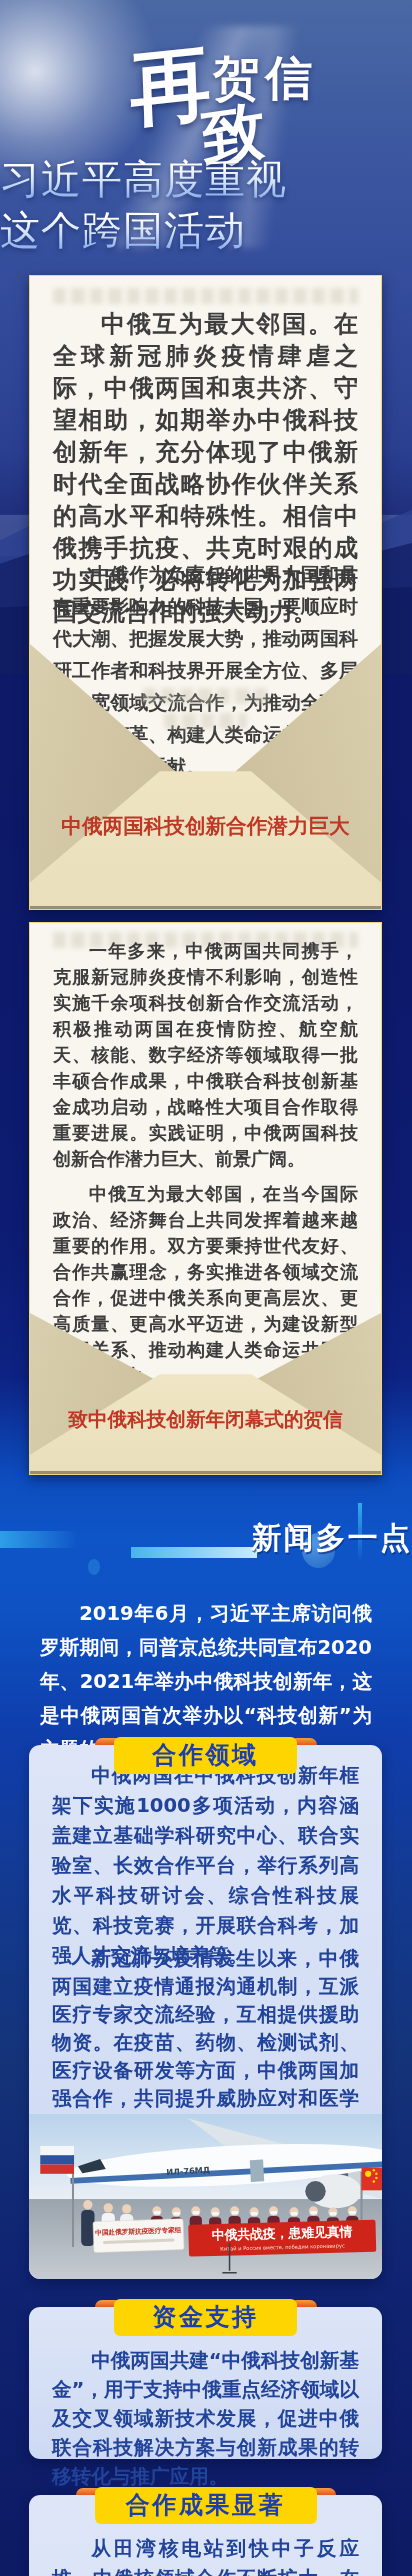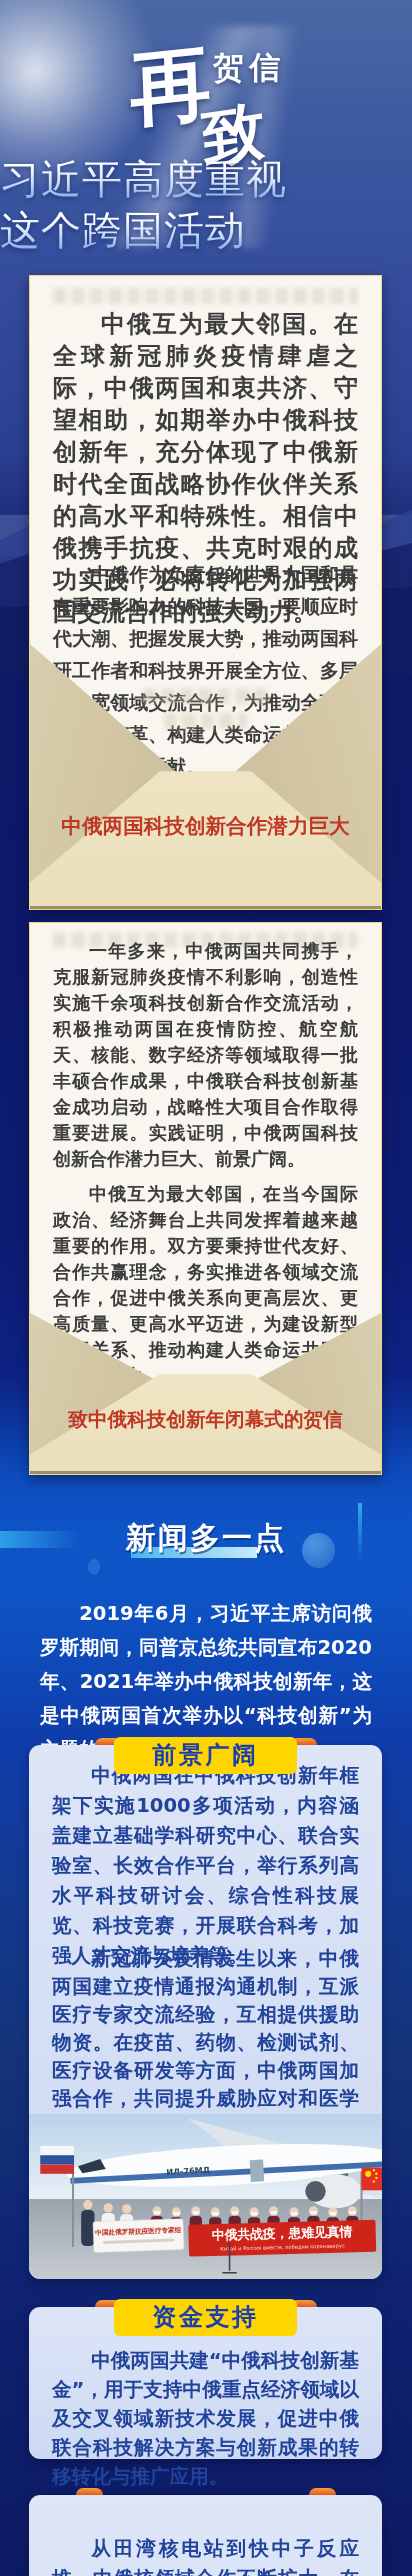--- a/index.html
+++ b/index.html
@@ -18,21 +18,21 @@
   .sun{position:absolute; left:-67px; top:-31px; width:227px; height:227px;
     background:radial-gradient(circle at 45% 45%, rgba(255,255,255,.8), rgba(255,255,255,.28) 40%, rgba(255,255,255,0) 70%);}
   .clouds{position:absolute; left:108px; top:26px; width:237px; height:222px; filter:blur(3.6px); opacity:.8;
     background:linear-gradient(115deg, transparent 28%, rgba(255,255,255,.38) 40%, transparent 50%),
                linear-gradient(98deg, transparent 52%, rgba(255,255,255,.26) 62%, transparent 72%);}
   .mountains{position:absolute; left:0; top:453px; width:412px; height:319px;}
   
   .cal{position:absolute; font-family:"DejaVu Serif","Liberation Serif",serif; font-weight:bold; color:#fff;
     text-shadow:0 2.6px 6.2px rgba(8,18,70,.55);}
   #t-zai{left:130px; top:33px; font-size:81px; transform:rotate(-6deg) skewX(-4deg);}
-  #t-hexin{position:absolute; left:213px; top:47px; font-size:31px; font-weight:bold; color:#fff; letter-spacing:5.2px;
+  #t-hexin{position:absolute; left:213px; top:47px; font-size:47px; font-weight:bold; color:#fff; letter-spacing:5.2px;
     text-shadow:0 2.1px 5.2px rgba(8,18,70,.55);}
   #t-zhi{left:202px; top:92px; font-size:63px; transform:rotate(-8deg) skewX(-4deg);}
   .grad-line{position:absolute; left:0; width:334px; text-align:left; font-weight:normal; font-size:40px; letter-spacing:1px;
     background:linear-gradient(180deg,#ffffff 25%,#cfe0f8 55%,#7fa7e8 88%);
     -webkit-background-clip:text; background-clip:text; color:transparent;
     filter:drop-shadow(0 2.1px 2.6px rgba(8,20,80,.5));}
   #t-line1{top:152px;} #t-line2{top:203px;}
   
   .letter{position:absolute; left:29px; width:353px; border:1px solid #f3d67a;
     box-shadow:0 4.1px 11.3px rgba(4,10,50,.5); background:#f9f6ef;}
@@ -54,21 +54,21 @@
   .env-bottom{position:absolute; inset:0; background:linear-gradient(180deg,#f3e9ca,#ead candies);} 
   .env-bottom{background:linear-gradient(180deg,#f3e9ca,#eadfbb);}
   #env1 .env-bottom{clip-path:polygon(37% 48%,63% 48%,100% 90%,100% 100%,0 100%,0 90%);}
   #env2 .env-bottom{clip-path:polygon(37% 38%,63% 38%,100% 88%,100% 100%,0 100%,0 88%);}
   .env-edge{position:absolute; left:0; right:0; bottom:0; height:3.1px; background:#998e6f;}
   .env-date{position:absolute; left:0; right:0; text-align:center; color:#bf3826; font-weight:bold;}
   #env1 .env-date{top:166px; font-size:20.6px; line-height:33px;}
   #env2 .env-date{top:91px; font-size:19.6px; line-height:32px;}
   
   #news-more{position:absolute; top:1510px; left:0; width:412px; height:72px;}
-  #news-heading{position:absolute; top:8.2px; left:0; width:412px; text-align:center;
+  #news-heading{position:absolute; top:8.2px; left:0; width:412px; text-align:right;
     font-size:30px; font-weight:bold; color:#fff; text-shadow:1px 1.5px 0 rgba(10,40,120,.6); letter-spacing:2.1px;}
   .bar-l1{position:absolute; left:0; top:20.6px; width:78px; height:17.5px;
     background:linear-gradient(90deg,#2e9fe8,#1767cf 75%,rgba(23,103,207,0));}
   .bar-under{position:absolute; left:131px; top:37px; width:126px; height:11.3px;
     background:linear-gradient(90deg,#47b4ec,#c8ecfb);}
   .dot-s{position:absolute; left:88px; top:49px; width:12.4px; height:15.5px; border-radius:50%; background:#1e6fd2;}
   .dot-b{position:absolute; left:302px; top:23px; width:33px; height:35px; border-radius:50%;
     background:radial-gradient(circle at 35% 30%,#4f97e4,#2268c4);}
   .bar-v{position:absolute; left:358px; top:-7.2px; width:4.1px; height:58px;
     background:linear-gradient(180deg,#35aaec,rgba(53,170,236,0));}
@@ -162,21 +162,21 @@
     <div class="bar-under"></div>
     <div class="dot-s"></div>
     <div id="news-heading">新闻多一点</div>
   </div>
 
   <p class="wtxt" id="intro">2019年6月，习近平主席访问俄罗斯期间，同普京总统共同宣布2020年、2021年举办中俄科技创新年，这是中俄两国首次举办以“科技创新”为主题的国家年。</p>
 
   <div class="card" id="cardA">
     <div class="ribbon-curl curl-l"></div>
     <div class="ribbon-curl curl-r"></div>
-    <div class="ribbon">前景广阔</div>
+    <div class="ribbon">合作领域</div>
     <p class="cp" id="a-p1">中俄两国在中俄科技创新年框架下实施1000多项活动，内容涵盖建立基础学科研究中心、联合实验室、长效合作平台，举行系列高水平科技研讨会、综合性科技展览、科技竞赛，开展联合科考，加强人才交流与培养等。</p>
     <p class="cp" id="a-p2">新冠肺炎疫情发生以来，中俄两国建立疫情通报沟通机制，互派医疗专家交流经验，互相提供援助物资。在疫苗、药物、检测试剂、医疗设备研发等方面，中俄两国加强合作，共同提升威胁应对和医学救援水平，为维护国际卫生安全贡献中俄力量。</p>
     <div class="photo" id="photoA">
       <svg viewBox="0 0 690 320" preserveAspectRatio="none">
         <defs>
           <linearGradient id="skyA" x1="0" y1="0" x2="0" y2="1">
             <stop offset="0" stop-color="#b9d3eb"></stop>
               <stop offset="1" stop-color="#e9eff6"></stop>
           </linearGradient>
           <linearGradient id="gndA" x1="0" y1="0" x2="0" y2="1">
@@ -283,18 +283,19 @@
   <div class="card" id="cardB">
     <div class="ribbon-curl curl-l"></div>
     <div class="ribbon-curl curl-r"></div>
     <div class="ribbon">资金支持</div>
     <p class="cp" id="b-p1">中俄两国共建“中俄科技创新基金”，用于支持中俄重点经济领域以及交叉领域新技术发展，促进中俄联合科技解决方案与创新成果的转移转化与推广应用。</p>
   </div>
 
   <div class="card wide" id="cardC">
     <div class="ribbon-curl curl-l"></div>
     <div class="ribbon-curl curl-r"></div>
+    <div class="ribbon wide-r">合作成果显著</div>
     <p class="cp" id="c-p1">从田湾核电站到快中子反应堆，中俄核领域合作不断扩大，在实现能源共同开发的同时，积极拓展国际核电市场。</p>
 
   </div>
 
 </div>
 
 
 </body></html>

